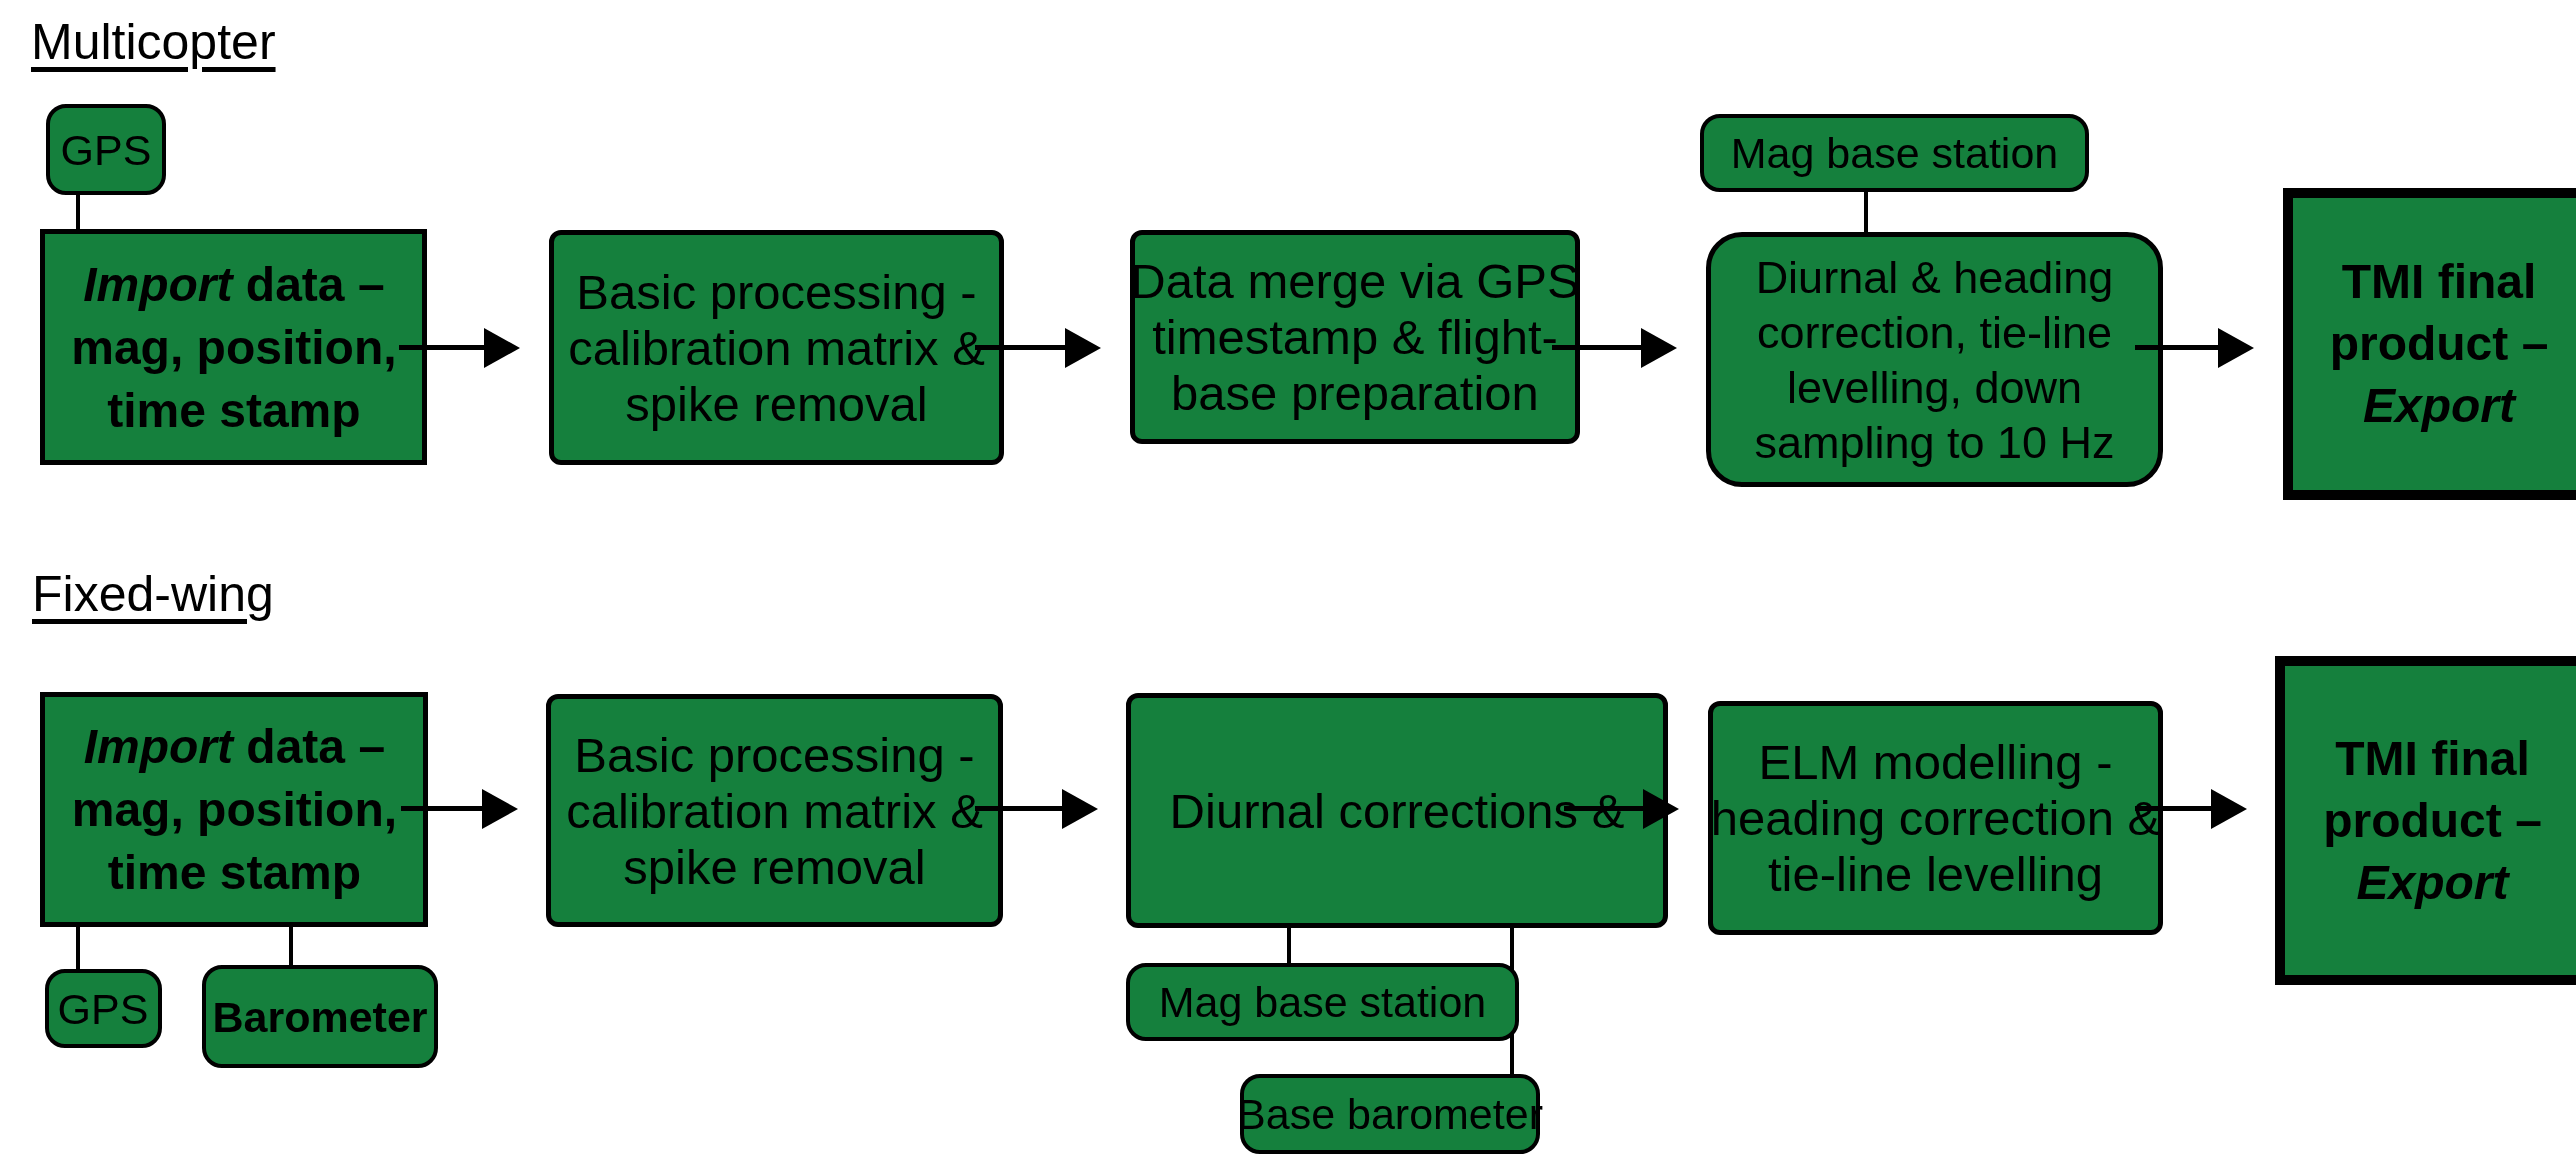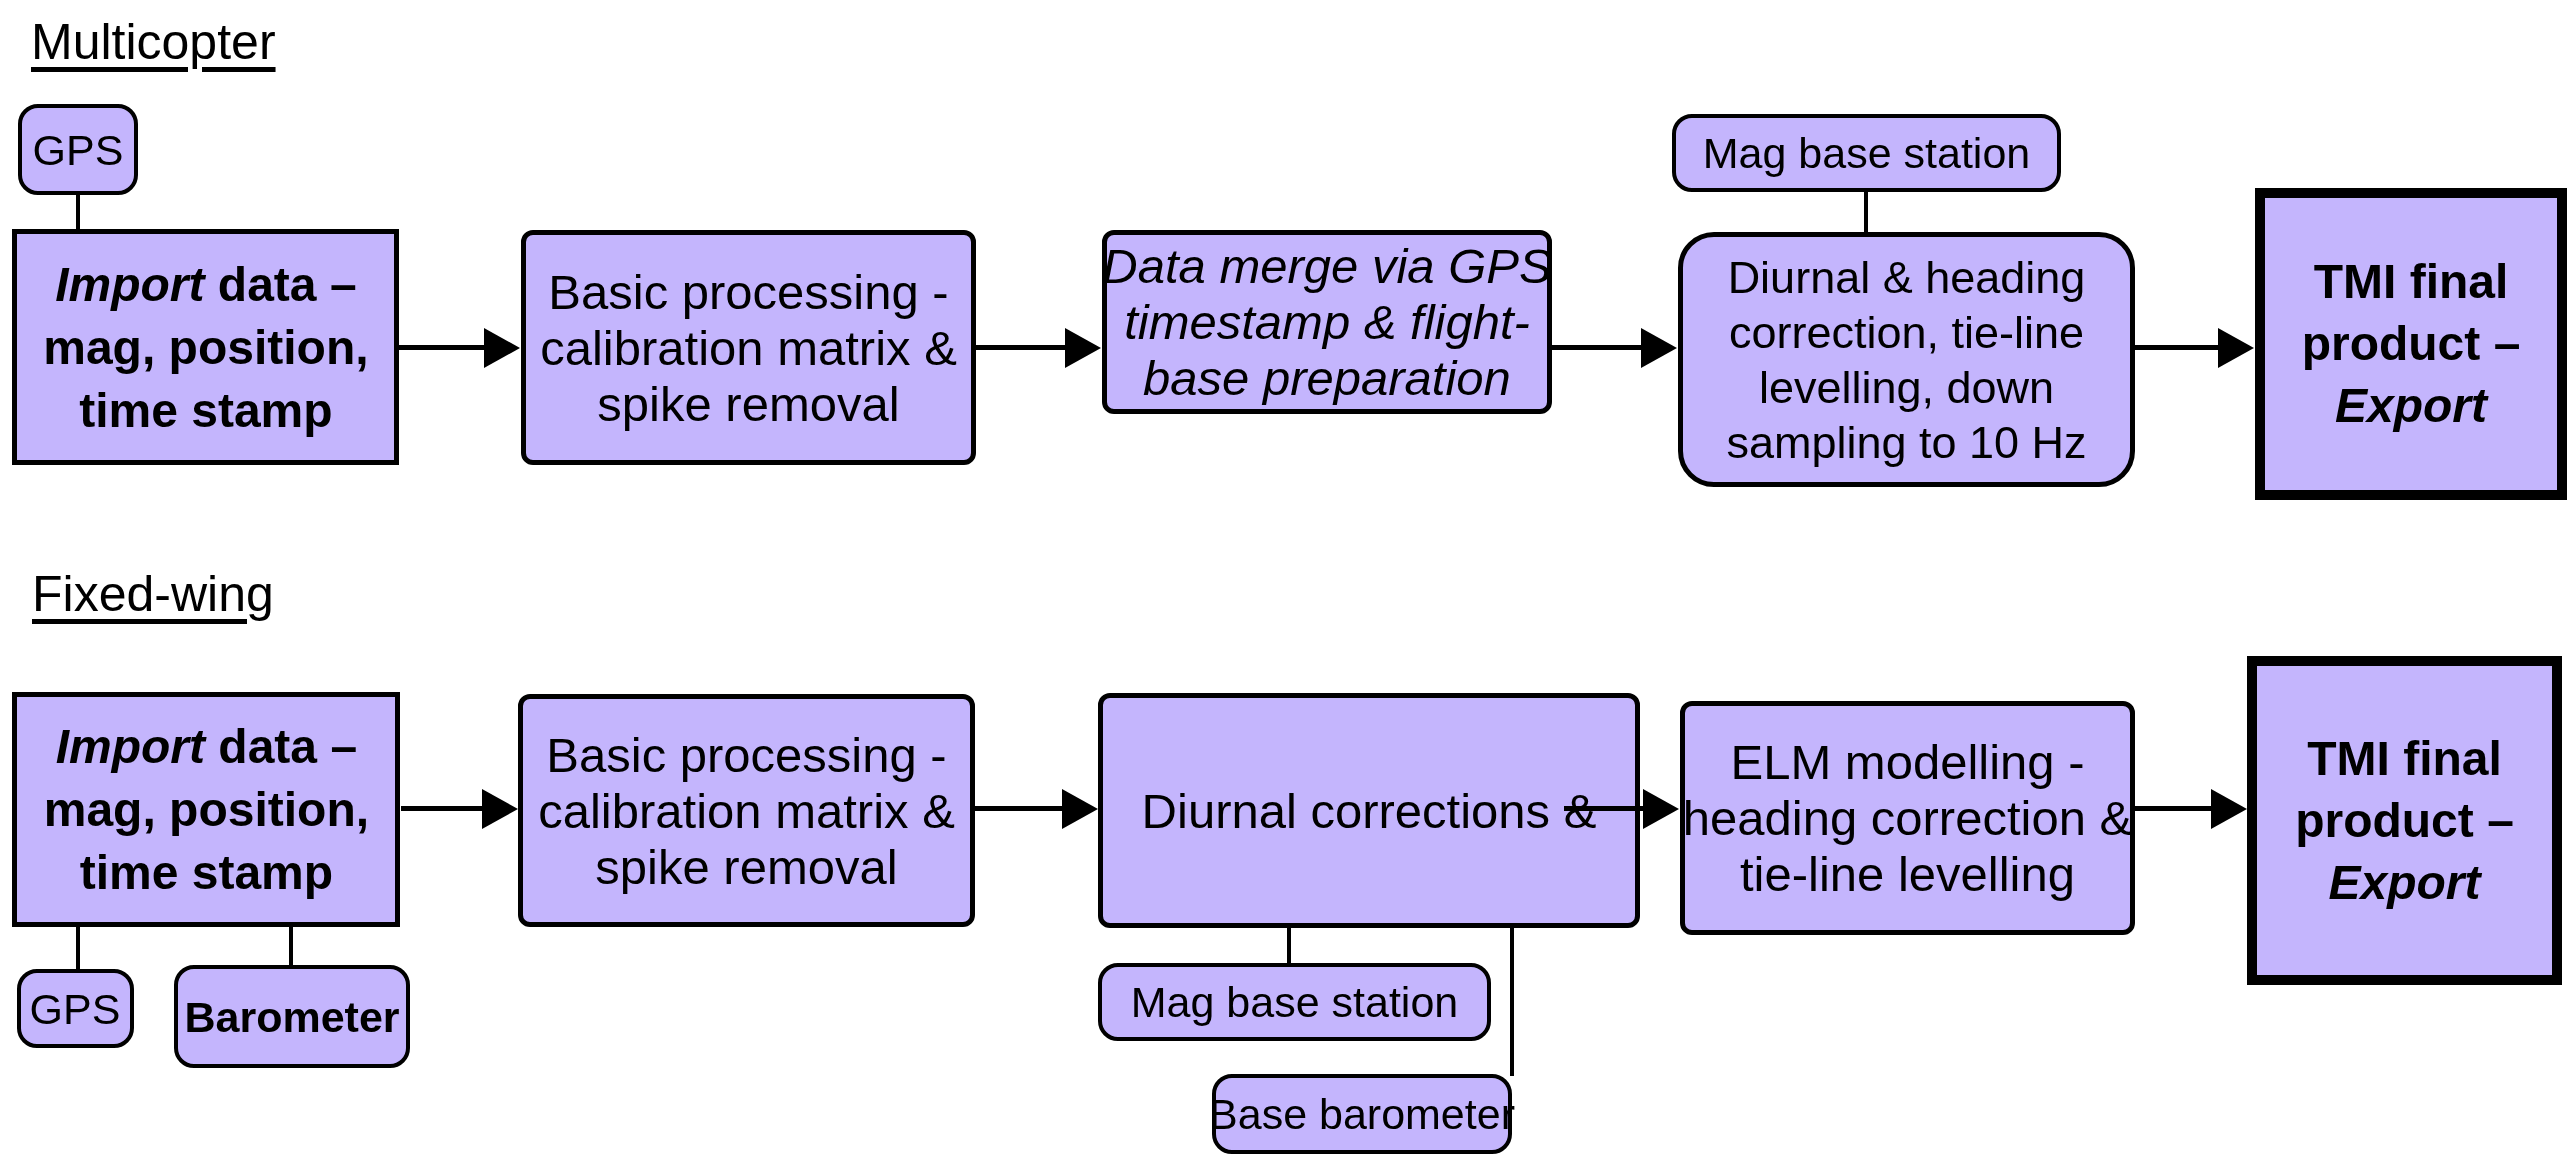--- a/index.html
+++ b/index.html
@@ -17,26 +17,27 @@
     font-weight:normal;
     text-decoration:underline;
     text-decoration-thickness:5px;
     text-underline-offset:8.3px;
     white-space:nowrap;
   }
   .box{
     position:absolute;
     box-sizing:border-box;
     border:5px solid #000;
-    background:#c4b5fd;
+    background:#15803d;
     display:flex;
     flex-direction:column;
     align-items:center;
     justify-content:center;
     text-align:left;
+    margin-left:28px;
   }
   .proc{
     border-radius:12px;
     font-size:49px;
     line-height:56px;
   }
   .proc4{
     border-radius:36px;
     font-size:45px;
     line-height:55px;
@@ -104,21 +105,21 @@
   <div class="arrow" style="left:399px;top:345px;width:85px;"></div>
 
   <div class="box proc" style="left:521px;top:230px;width:455px;height:235px;">
     <div class="ln">Basic processing -</div>
     <div class="ln">calibration matrix &amp;</div>
     <div class="ln">spike removal</div>
   </div>
 
   <div class="arrow" style="left:975px;top:345px;width:90px;"></div>
 
-  <div class="box proc" style="left:1102px;top:230px;width:450px;height:184px;font-style:italic;">
+  <div class="box proc" style="left:1102px;top:230px;width:450px;height:214px;">
     <div class="ln">Data merge via GPS</div>
     <div class="ln">timestamp &amp; flight-</div>
     <div class="ln">base preparation</div>
   </div>
 
   <div class="arrow" style="left:1552px;top:345px;width:89px;"></div>
 
   <div class="box small-box" style="left:1672px;top:114px;width:389px;height:78px;">
     <span class="ln">Mag base station</span>
   </div>

